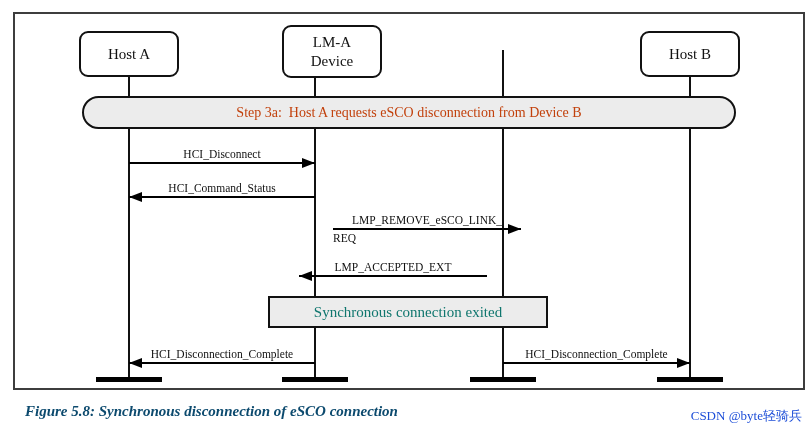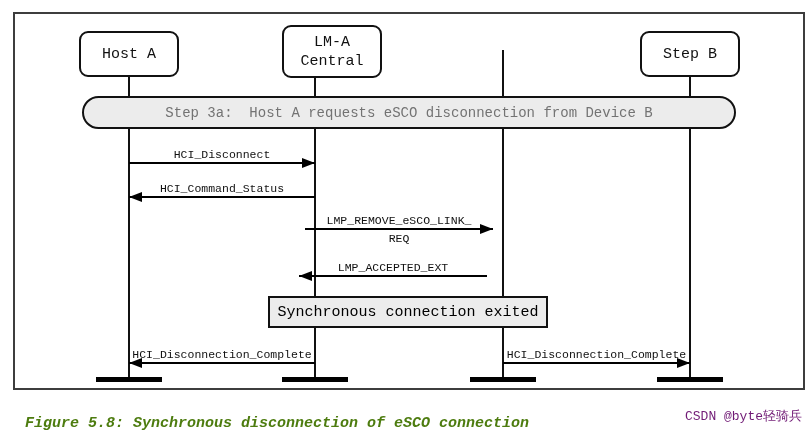--- a/index.html
+++ b/index.html
@@ -2,21 +2,21 @@
 <html><head>
 <meta charset="utf-8">
 <style>
   * { margin: 0; padding: 0; box-sizing: border-box; }
   html, body { background: #ffffff; }
   .page {
     position: relative;
     width: 812px;
     height: 435px;
     background: #ffffff;
-    font-family: Liberation Mono, monospace;
+    font-family: Liberation Serif, serif;
     overflow: hidden;
   }
   .frame {
     position: absolute;
     left: 13px; top: 12px;
     width: 792px; height: 378px;
     border: 2px solid #3d3d3d;
     background: #ffffff;
   }
   .lifeline {
@@ -45,37 +45,36 @@
     position: absolute;
     left: 82px; top: 96px;
     width: 654px; height: 33px;
     background: #ececec;
     border: 2px solid #111111;
     border-radius: 17px;
     display: flex;
     align-items: center;
     justify-content: center;
     font-size: 14px;
-    color: #737373;
+    color: #c2410c;
     white-space: pre;
   }
   .msg { position: absolute; height: 34px; }
   .msg .lbl {
     position: absolute;
     top: 0; left: 0; right: 0;
     text-align: center;
     font-size: 11.5px;
     line-height: 13px;
     color: #111111;
     white-space: nowrap;
   }
   .msg .lbl2 {
     position: absolute;
     top: 18px; left: 0; right: 0;
-    text-align: center;
     font-size: 11.5px;
     line-height: 13px;
     color: #111111;
     white-space: nowrap;
   }
   .msg .line {
     position: absolute;
     top: 14px; left: 0; right: 0;
     height: 2px;
     background: #000000;
@@ -99,43 +98,42 @@
   .note {
     position: absolute;
     left: 268px; top: 296px;
     width: 280px; height: 32px;
     background: #ececec;
     border: 2px solid #111111;
     display: flex;
     align-items: center;
     justify-content: center;
     font-size: 15px;
-    color: #000000;
+    color: #0f766e;
   }
   .terminator {
     position: absolute;
     width: 66px; height: 5px;
     background: #000000;
     top: 377px;
   }
   .caption {
     position: absolute;
     left: 25px; top: 403px;
     font-size: 15px;
     font-style: italic;
     font-weight: bold;
-    color: #4d7c0f;
-    white-space: nowrap;
-    margin-top: 12px;
+    color: #0c4a6e;
+    white-space: nowrap;
   }
   .watermark {
     position: absolute;
     right: 10px; top: 407px;
     font-size: 13px;
-    color: #701a75;
+    color: #1d4ed8;
     white-space: nowrap;
   }
 </style>
 </head>
 <body>
 
 <div class="page">
 
   <div class="frame"></div>
 
@@ -143,44 +141,44 @@
   <div class="lifeline" style="left:314px"></div>
   <div class="lifeline" style="left:502px"></div>
   <div class="lifeline" style="left:689px"></div>
 
   <div class="actor" style="left:79px;top:31px;height:46px">
     <span>Host A</span>
   </div>
   <div class="actor" style="left:282px;top:25px;height:53px">
     <div>
       <span>LM-A</span>
-      <span>Central</span>
+      <span>Device</span>
     </div>
   </div>
   <div class="actor" style="left:640px;top:31px;height:46px">
-    <span>Step B</span>
+    <span>Host B</span>
   </div>
 
   <div class="banner">
     <span>Step 3a:  Host A requests eSCO disconnection from Device B</span>
   </div>
 
   <div class="msg" style="left:129px;top:182px;width:186px">
     <div class="lbl">HCI_Command_Status</div>
     <div class="line"></div>
     <div class="head-left"></div>
   </div>
 
   <div class="msg" style="left:129px;top:148px;width:186px">
     <div class="lbl">HCI_Disconnect</div>
     <div class="line"></div>
     <div class="head-right"></div>
   </div>
 
-  <div class="msg" style="left:305px;top:214px;width:188px">
+  <div class="msg" style="left:333px;top:214px;width:188px">
     <div class="lbl">LMP_REMOVE_eSCO_LINK_</div>
     <div class="line"></div>
     <div class="lbl2">REQ</div>
     <div class="head-right"></div>
   </div>
 
   <div class="msg" style="left:299px;top:261px;width:188px">
     <div class="lbl">LMP_ACCEPTED_EXT</div>
     <div class="line"></div>
     <div class="head-left"></div>

